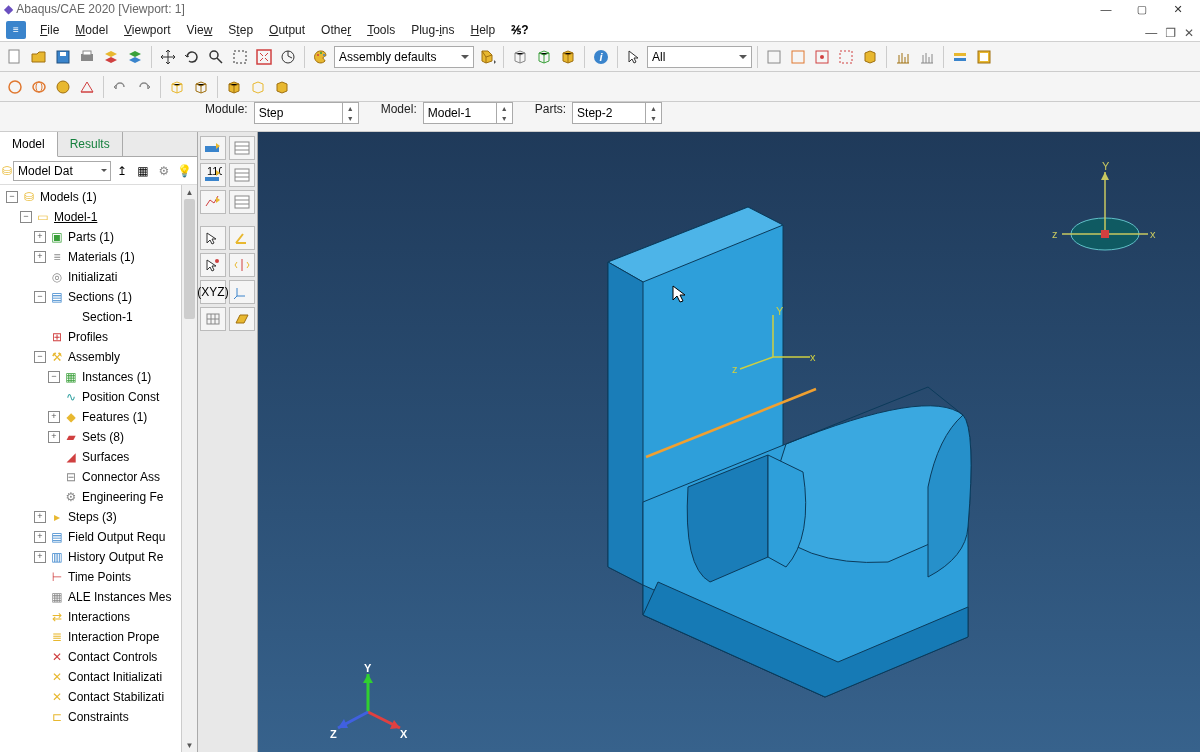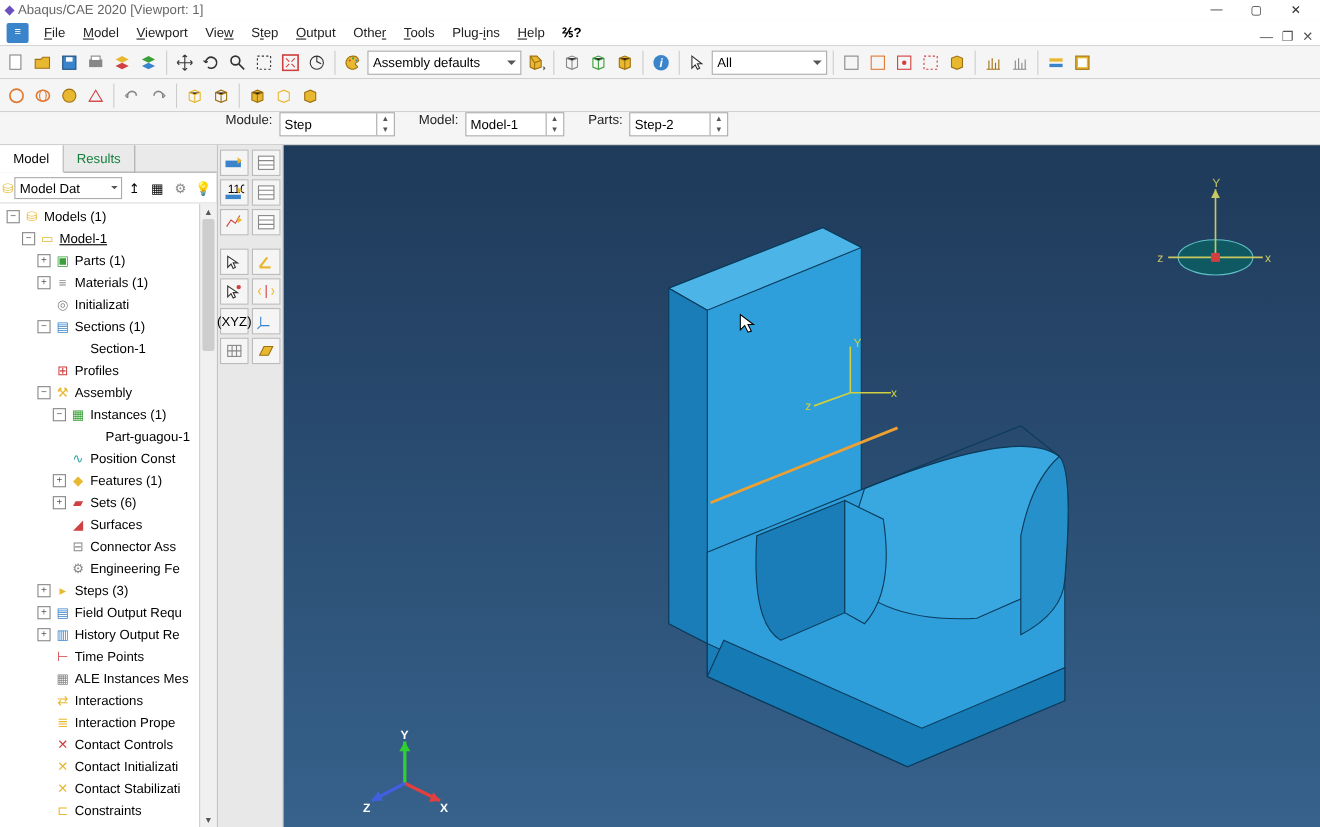--- a/index.html
+++ b/index.html
@@ -442,45 +442,40 @@
             </span>
             <span class="txt">Assembly</span>
           </div>
           <div class="tree-node indent-4">
             <span class="exp">−</span>
             <span class="ico">
               <span style="color:#3aa03a">▦</span>
             </span>
             <span class="txt">Instances (1)</span>
           </div>
-          <div class="tree-node indent-5">
-            <span class="exp none"></span>
-            <span class="ico"></span>
-            <span class="txt">Part-guagou-1</span>
-          </div>
           <div class="tree-node indent-4">
             <span class="exp none"></span>
             <span class="ico">
               <span style="color:#30a0a0">∿</span>
             </span>
             <span class="txt">Position Const</span>
           </div>
           <div class="tree-node indent-4">
             <span class="exp">+</span>
             <span class="ico">
               <span style="color:#e8b830">◆</span>
             </span>
             <span class="txt">Features (1)</span>
           </div>
           <div class="tree-node indent-4">
             <span class="exp">+</span>
             <span class="ico">
               <span style="color:#d04040">▰</span>
             </span>
-            <span class="txt">Sets (6)</span>
+            <span class="txt">Sets (8)</span>
           </div>
           <div class="tree-node indent-4">
             <span class="exp none"></span>
             <span class="ico">
               <span style="color:#d04040">◢</span>
             </span>
             <span class="txt">Surfaces</span>
           </div>
           <div class="tree-node indent-4">
             <span class="exp none"></span>

